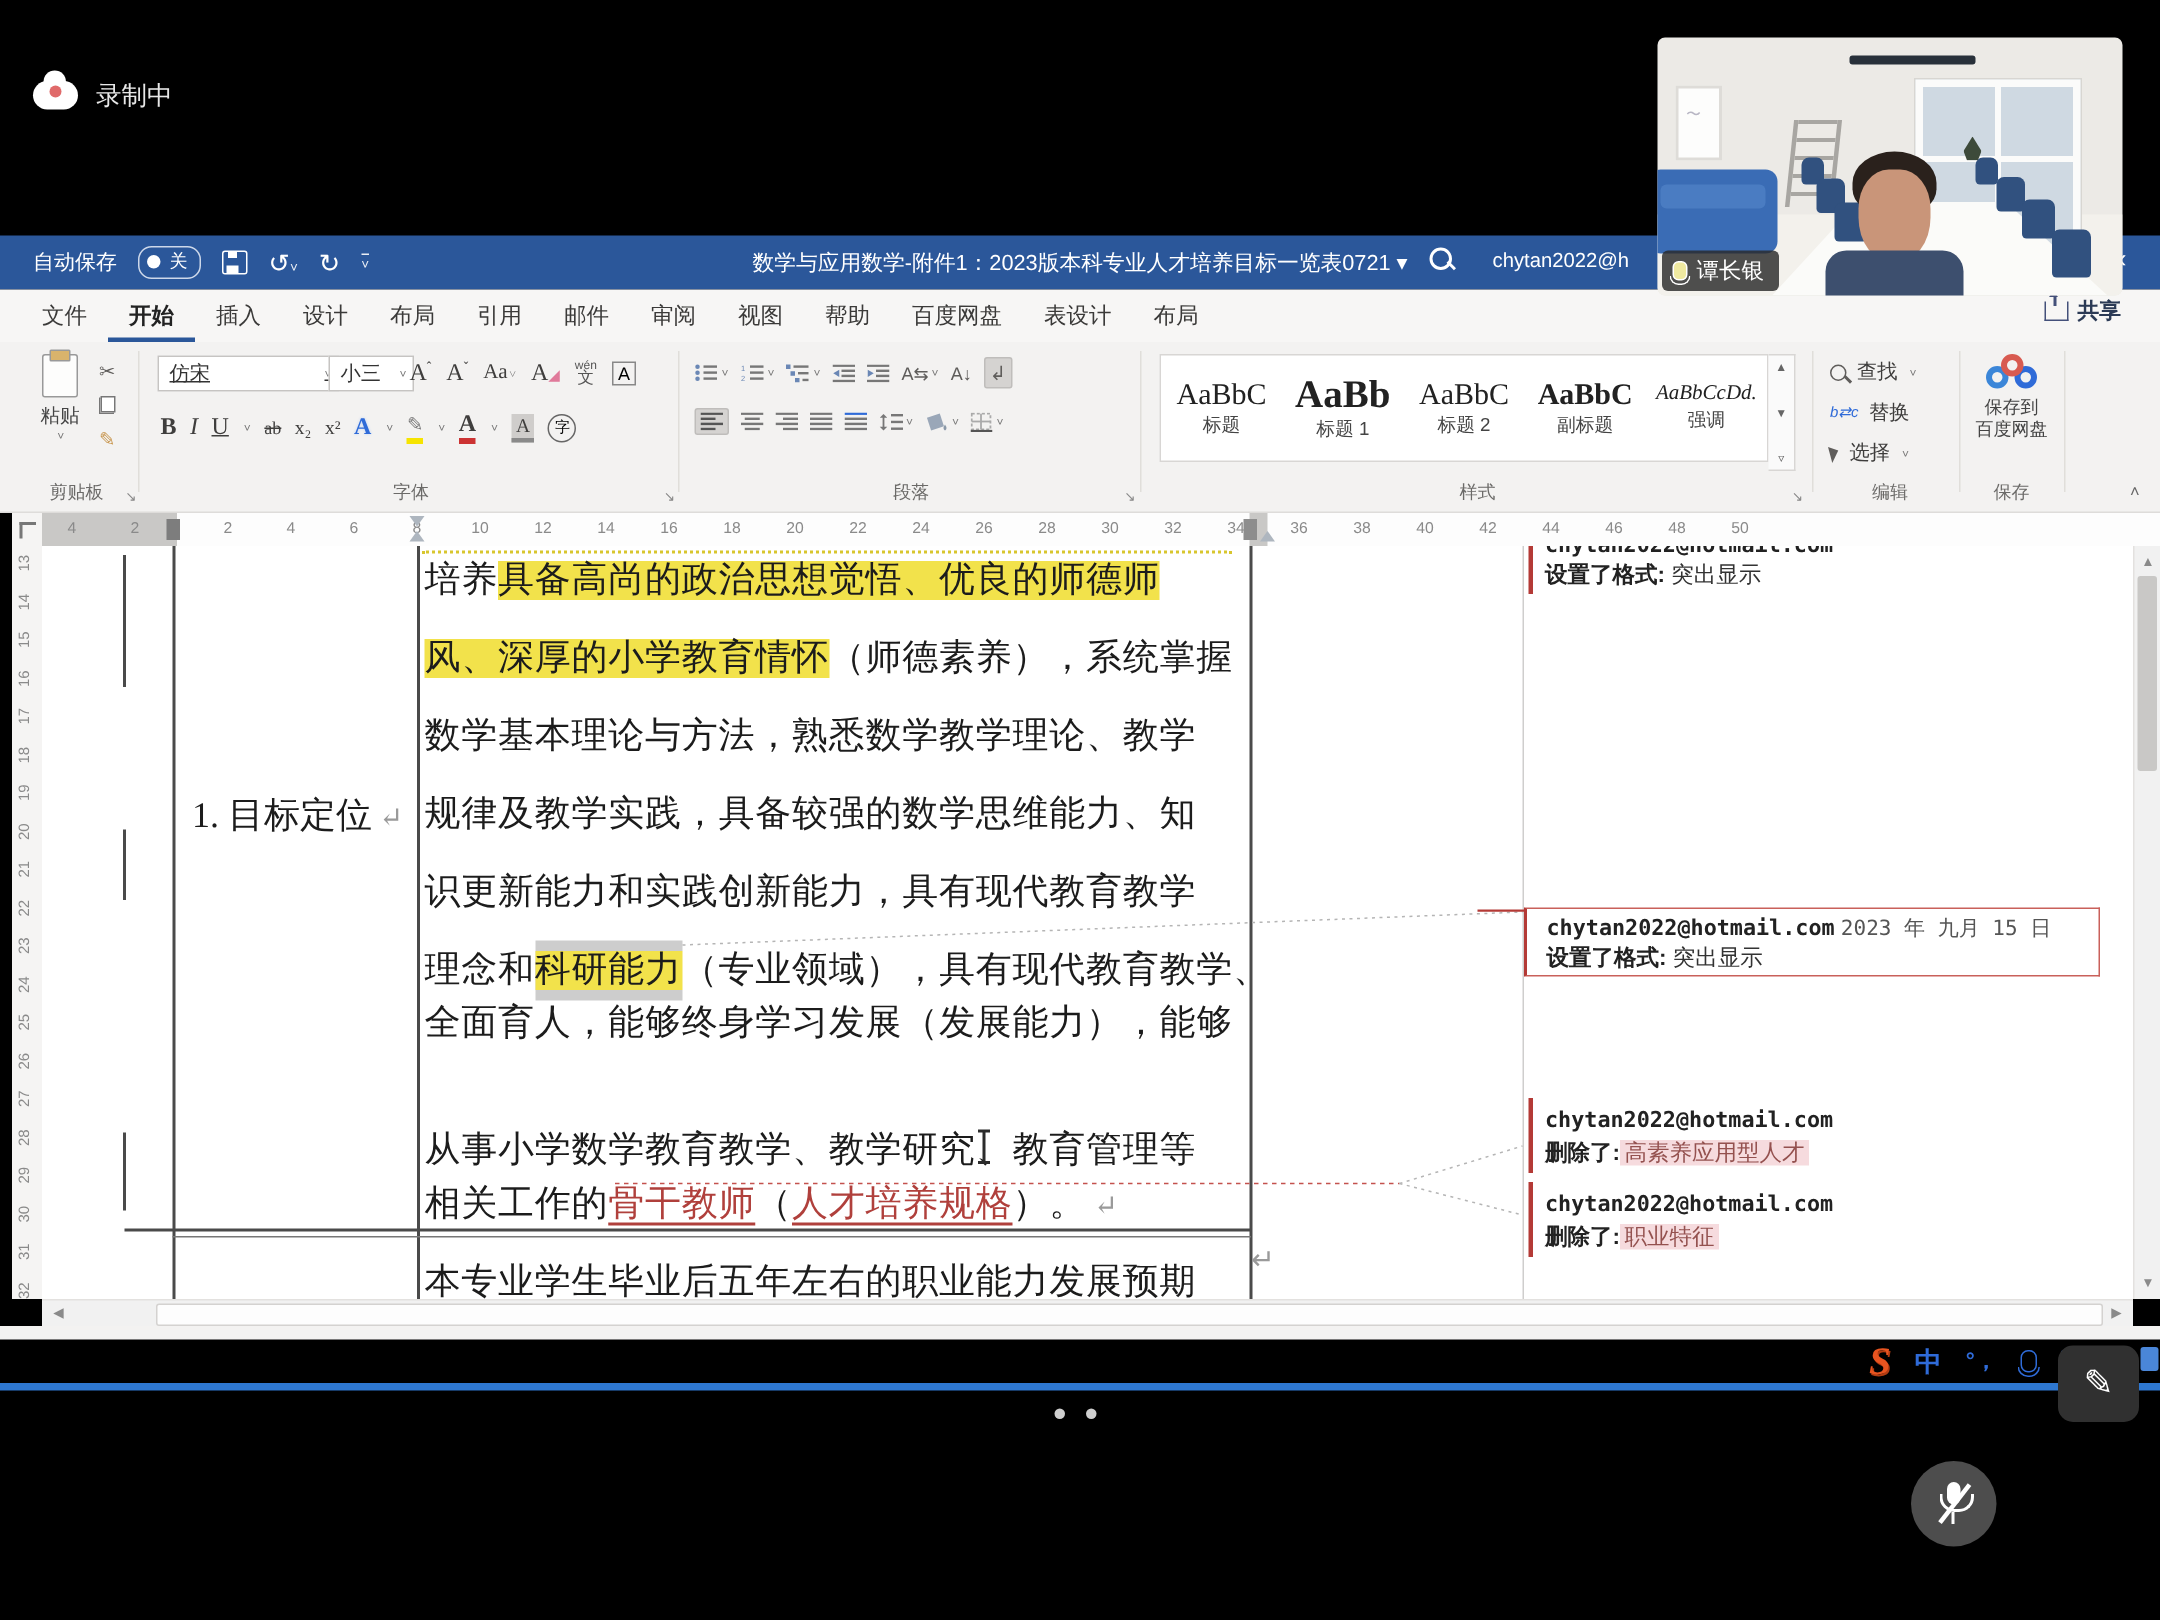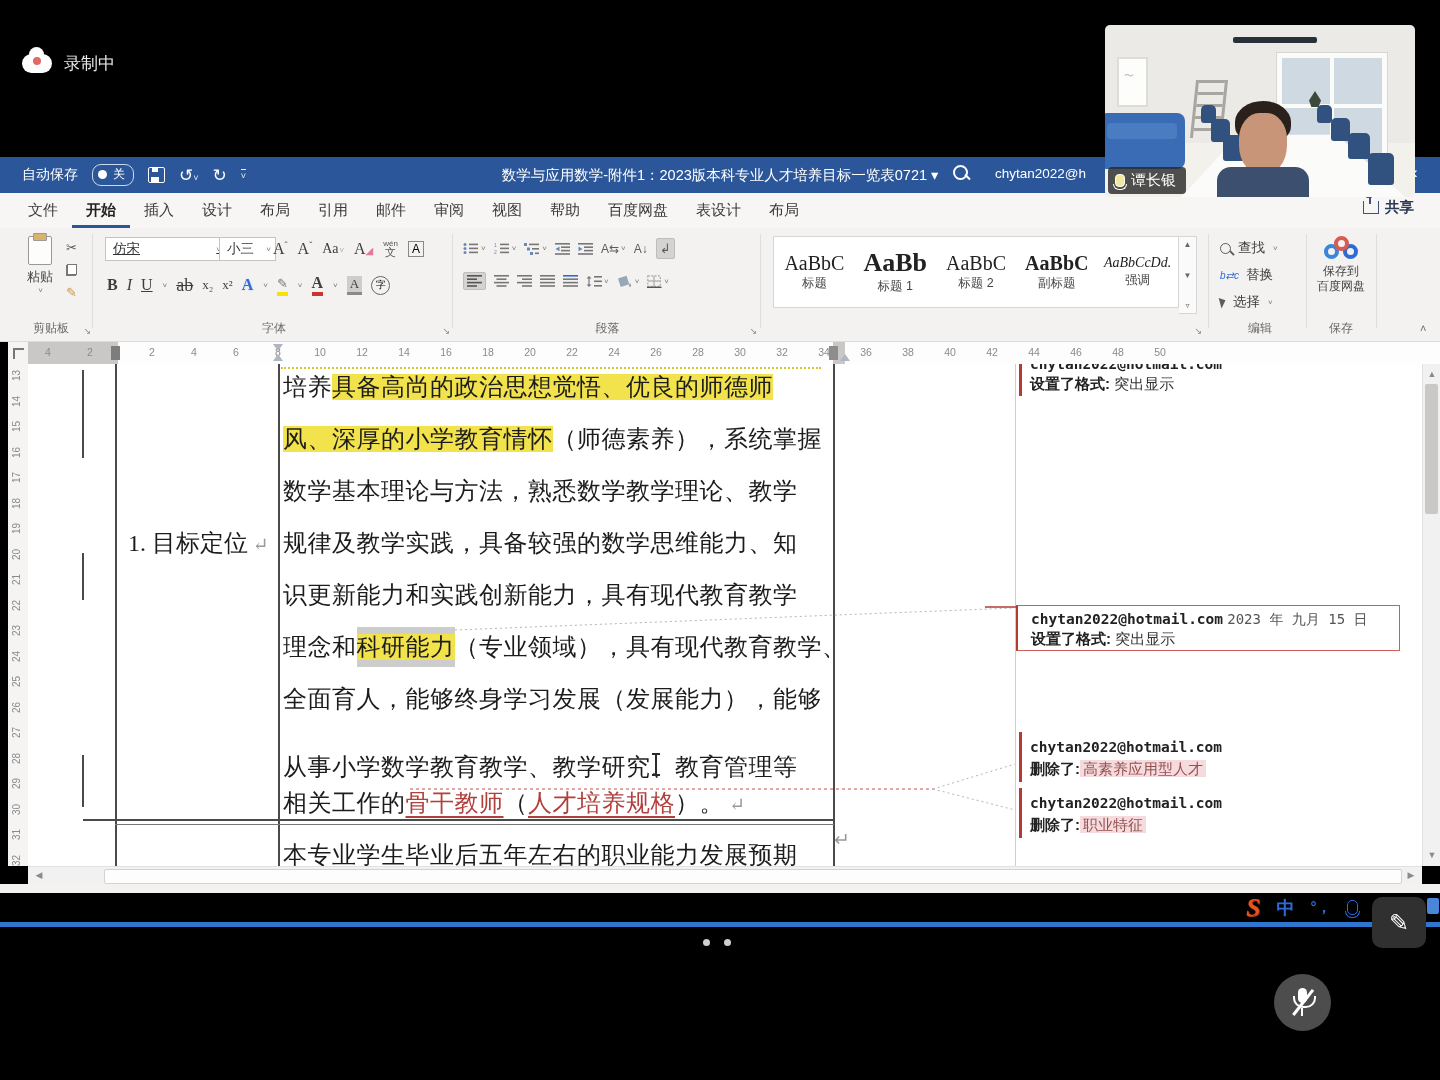--- a/index.html
+++ b/index.html
@@ -55,21 +55,21 @@
   .cpy:before{left:0;bottom:0;}.cpy:after{right:0;top:0;}
   
   #g-font{left:95px;top:228px;width:358px;height:112px;position:absolute;}
   .combo{background:#fff;border:1px solid #c6c4c2;height:22px;display:flex;align-items:center;justify-content:space-between;padding:0 4px 0 7px;font-size:13.5px;color:#333;}
   #font-name{position:absolute;left:10px;top:9px;width:108px;text-decoration:underline;}
   #font-size{position:absolute;left:124px;top:9px;width:44px;}
   .fr1{position:absolute;top:9px;height:24px;display:flex;align-items:center;gap:10px;}
   .fr2{position:absolute;top:44px;height:26px;display:flex;align-items:center;gap:9px;}
   .fb{font-family:"Liberation Serif",serif;font-size:16px;color:#3f3e3d;}
   .ub{text-decoration:underline;}
-  .strk{text-decoration:line-through;font-size:18px;}
+  .strk{text-decoration:line-through;font-size:12px;}
   .fx-blue{color:#2f6bd8;font-weight:700;text-shadow:0 0 2px #bcd2f5;}
   .pen-hl{display:inline-block;border-bottom:4px solid #f6e400;line-height:1;padding-bottom:1px;}
   .fc-red{display:inline-block;border-bottom:4px solid #c33;line-height:1;padding-bottom:1px;font-weight:600;}
   .shadeA{background:#cfcdcb;padding:0 3px;border-bottom:3px solid #8a8a8a;}
   .circ{display:inline-flex;width:17px;height:17px;border:1px solid #666;border-radius:50%;align-items:center;justify-content:center;font-size:10px;}
   .wen{display:inline-block;text-align:center;font-size:8px;line-height:.9;color:#555;}
   .boxA{border:1px solid #888;padding:0 3px;font-size:12px;}
   .supc{font-size:9px;vertical-align:super;}
   
   #g-para{left:455px;top:228px;width:305px;height:112px;position:absolute;}
@@ -481,20 +481,21 @@
         <div class="styl">
           <div class="pv" style="font-size: 14px; font-style: italic;">AaBbCcDd.</div>
           <div class="lb">强调</div>
         </div>
       </div>
     <div id="styles-scroll">
         <span>▲</span>
         <span>▼</span>
         <span>▿</span>
       </div>
+    <div class="grp-label">样式</div>
     <span class="launcher">↘</span>
   </div>
 
   <div id="g-edit">
     <div class="erow" style="top:11px;">
         <span class="mag"></span>
         <span>查找</span>
         <span class="cv">˅</span>
       </div>
     <div class="erow" style="top:38px;">
@@ -603,21 +604,21 @@
       <div class="chgbar" style="top:189px;height:47px;"></div>
       <div class="chgbar" style="top:391px;height:52px;"></div>
       <div id="row-label"><span>1. 目标定位</span><span class="sg-mark"> ↵</span></div>
       <div id="doclines">
           <div class="dline" style="top: 6px;"><span class="sg-n">培养</span><span class="sg-h">具备高尚的政治思想觉悟、优良的师德师</span></div>
           <div class="dline" style="top: 58px;"><span class="sg-h">风、深厚的小学教育情怀</span><span class="sg-n">（师德素养），系统掌握</span></div>
           <div class="dline" style="top: 110px;"><span class="sg-n">数学基本理论与方法，熟悉数学教学理论、教学</span></div>
           <div class="dline" style="top: 162px;"><span class="sg-n">规律及教学实践，具备较强的数学思维能力、知</span></div>
           <div class="dline" style="top: 214px;"><span class="sg-n">识更新能力和实践创新能力，具有现代教育教学</span></div>
           <div class="dline" style="top: 266px;"><span class="sg-n">理念和</span><span class="sg-hs">科研能力</span><span class="sg-n">（专业领域），具有现代教育教学、</span></div>
-          <div class="dline" style="top: 318px;"><span class="sg-n">全面育人，能够终身学习发展（发展能力），能够</span></div>
+          <div class="dline" style="top: 301px;"><span class="sg-n">全面育人，能够终身学习发展（发展能力），能够</span></div>
           <div class="dline" style="top: 370px; margin-top: 16px;"><span class="sg-n">从事小学数学教育教学、教学研究、教育管理等</span></div>
           <div class="dline" style="top: 422px;"><span class="sg-n">相关工作的</span><span class="sg-ins">骨干教师</span><span class="sg-n">（</span><span class="sg-ins">人才培养规格</span><span class="sg-n">）。</span><span class="sg-mark"> ↵</span></div>
         </div>
       <div class="dline" style="top:474px;">本专业学生毕业后五年左右的职业能力发展预期</div>
       <div id="row-endmark">↵</div>
       <div id="cursor-i"></div>
     </div>
 
     <div id="revpane">
       <div class="rvbar" style="top:-10px;height:42px;"></div>

